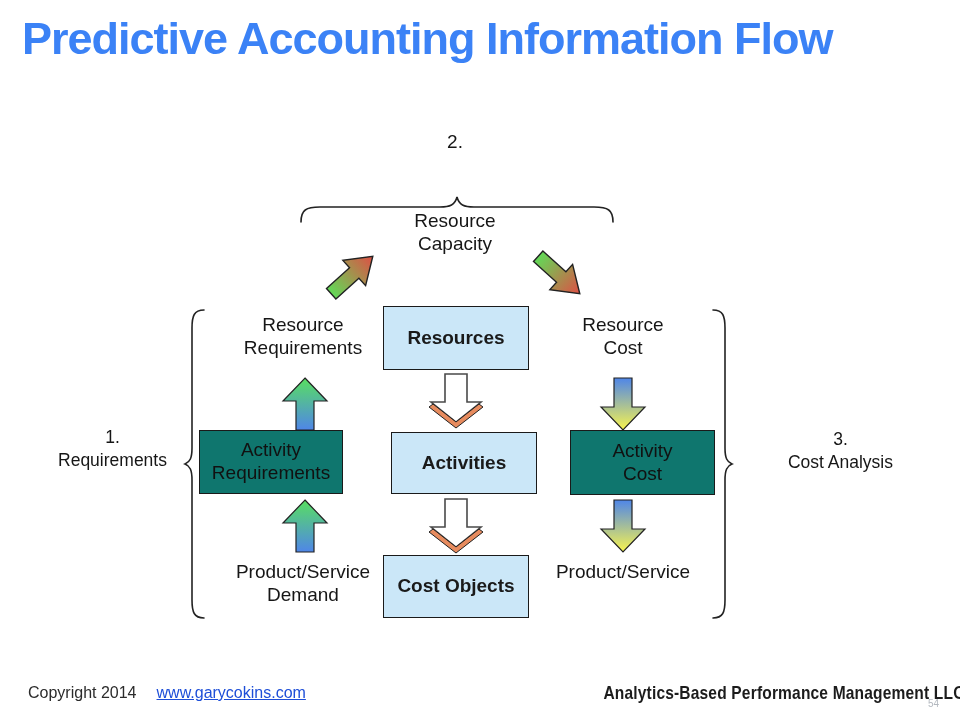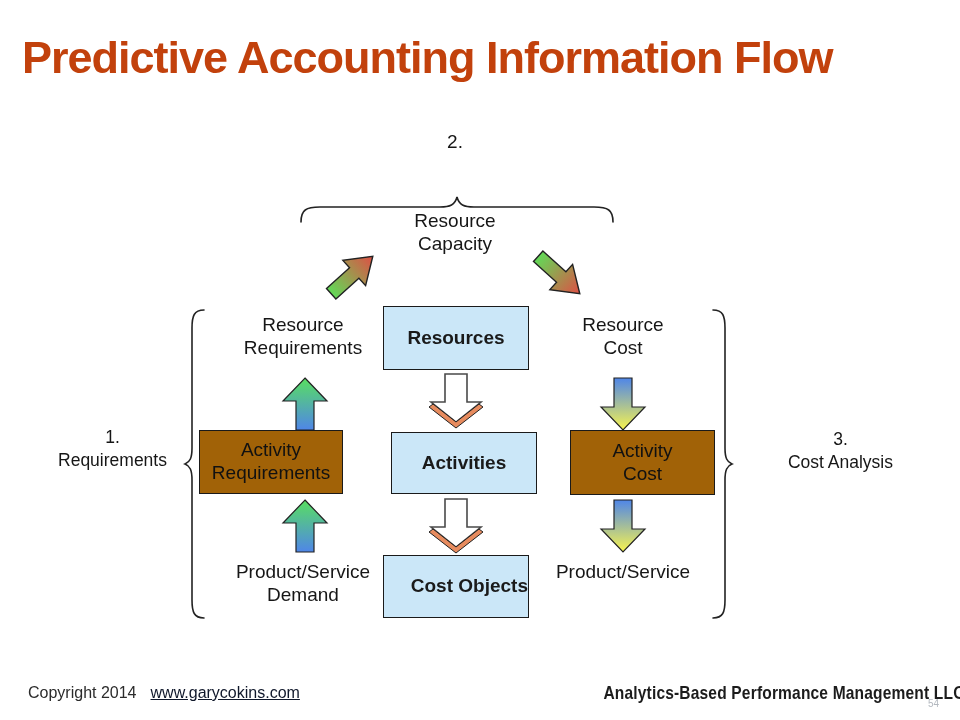--- a/index.html
+++ b/index.html
@@ -2,41 +2,41 @@
 <html><head>
 <meta charset="utf-8">
 <style>
   html,body{margin:0;padding:0;background:#fff;}
   #slide{
     position:relative;width:960px;height:720px;background:#ffffff;overflow:hidden;
     font-family:"Liberation Sans","DejaVu Sans",sans-serif;color:#111;
   }
   .abs{position:absolute;}
   .slide-title{
-    left:22px;top:32px;width:930px;
-    font-size:45px;font-weight:bold;letter-spacing:-1px;color:#c2410c;
+    left:22px;top:13px;width:930px;
+    font-size:45px;font-weight:bold;letter-spacing:-1px;color:#3b82f6;
     white-space:nowrap;
   }
   .lbl{
     text-align:center;font-size:19px;line-height:1.22;color:#161616;
   }
   .lbl .ln{display:block;}
   .small-lbl{font-size:17.5px;line-height:1.3;}
   .box{
     display:flex;align-items:center;justify-content:center;
     text-align:center;font-size:19px;line-height:1.2;
     border:1.6px solid #1a1a1a;box-sizing:border-box;
   }
   .box.blue{background:#cbe7f8;font-weight:bold;color:#1a1a1a;}
-  .box.white{background:#a16207;}
+  .box.white{background:#0f766e;}
   svg{display:block;}
   .footer-left{
     left:28px;top:684px;font-size:16px;color:#2b2b2b;white-space:nowrap;
   }
-  .footer-left a{color:#0f172a;text-decoration:underline;margin-left:14px;cursor:pointer;}
+  .footer-left a{color:#1d4ed8;text-decoration:underline;margin-left:20px;cursor:pointer;}
   .footer-company{
     left:545px;top:682px;width:365px;text-align:right;
     font-size:18.5px;font-weight:bold;color:#1c1c1c;white-space:nowrap;
     transform:scaleX(0.84);transform-origin:100% 50%;letter-spacing:0.2px;
   }
   .page-num{
     left:928px;top:698px;font-size:10px;color:#b3b8bf;
   }
 </style>
 </head>
@@ -104,21 +104,21 @@
     <span>Activities</span>
   </div>
 
   <div class="abs" style="left:416px;top:497px;">
     <svg width="80" height="62" viewBox="0 0 80 62">
       <polygon points="29,2 51,2 51,30 65,30 40,50 15,30 29,30" fill="#ffffff" stroke="#4a4a4a" stroke-width="1.6"></polygon>
       <path d="M13,35 L40,56 L67,35 L63,32 L40,50 L17,32 Z" fill="#e78b5e" stroke="#222" stroke-width="1"></path>
     </svg>
   </div>
 
-  <div class="abs box blue" style="left:383px;top:555px;width:146px;height:63px;justify-content:flex-end;">
+  <div class="abs box blue" style="left:383px;top:555px;width:146px;height:63px;">
     <span>Cost Objects</span>
   </div>
 
   <div class="abs lbl" style="left:203px;top:313px;width:200px;">
     <span class="ln">Resource</span>
     <span class="ln">Requirements</span>
   </div>
 
   <div class="abs" style="left:281px;top:376px;">
     <svg width="48" height="56" viewBox="0 0 48 56">

